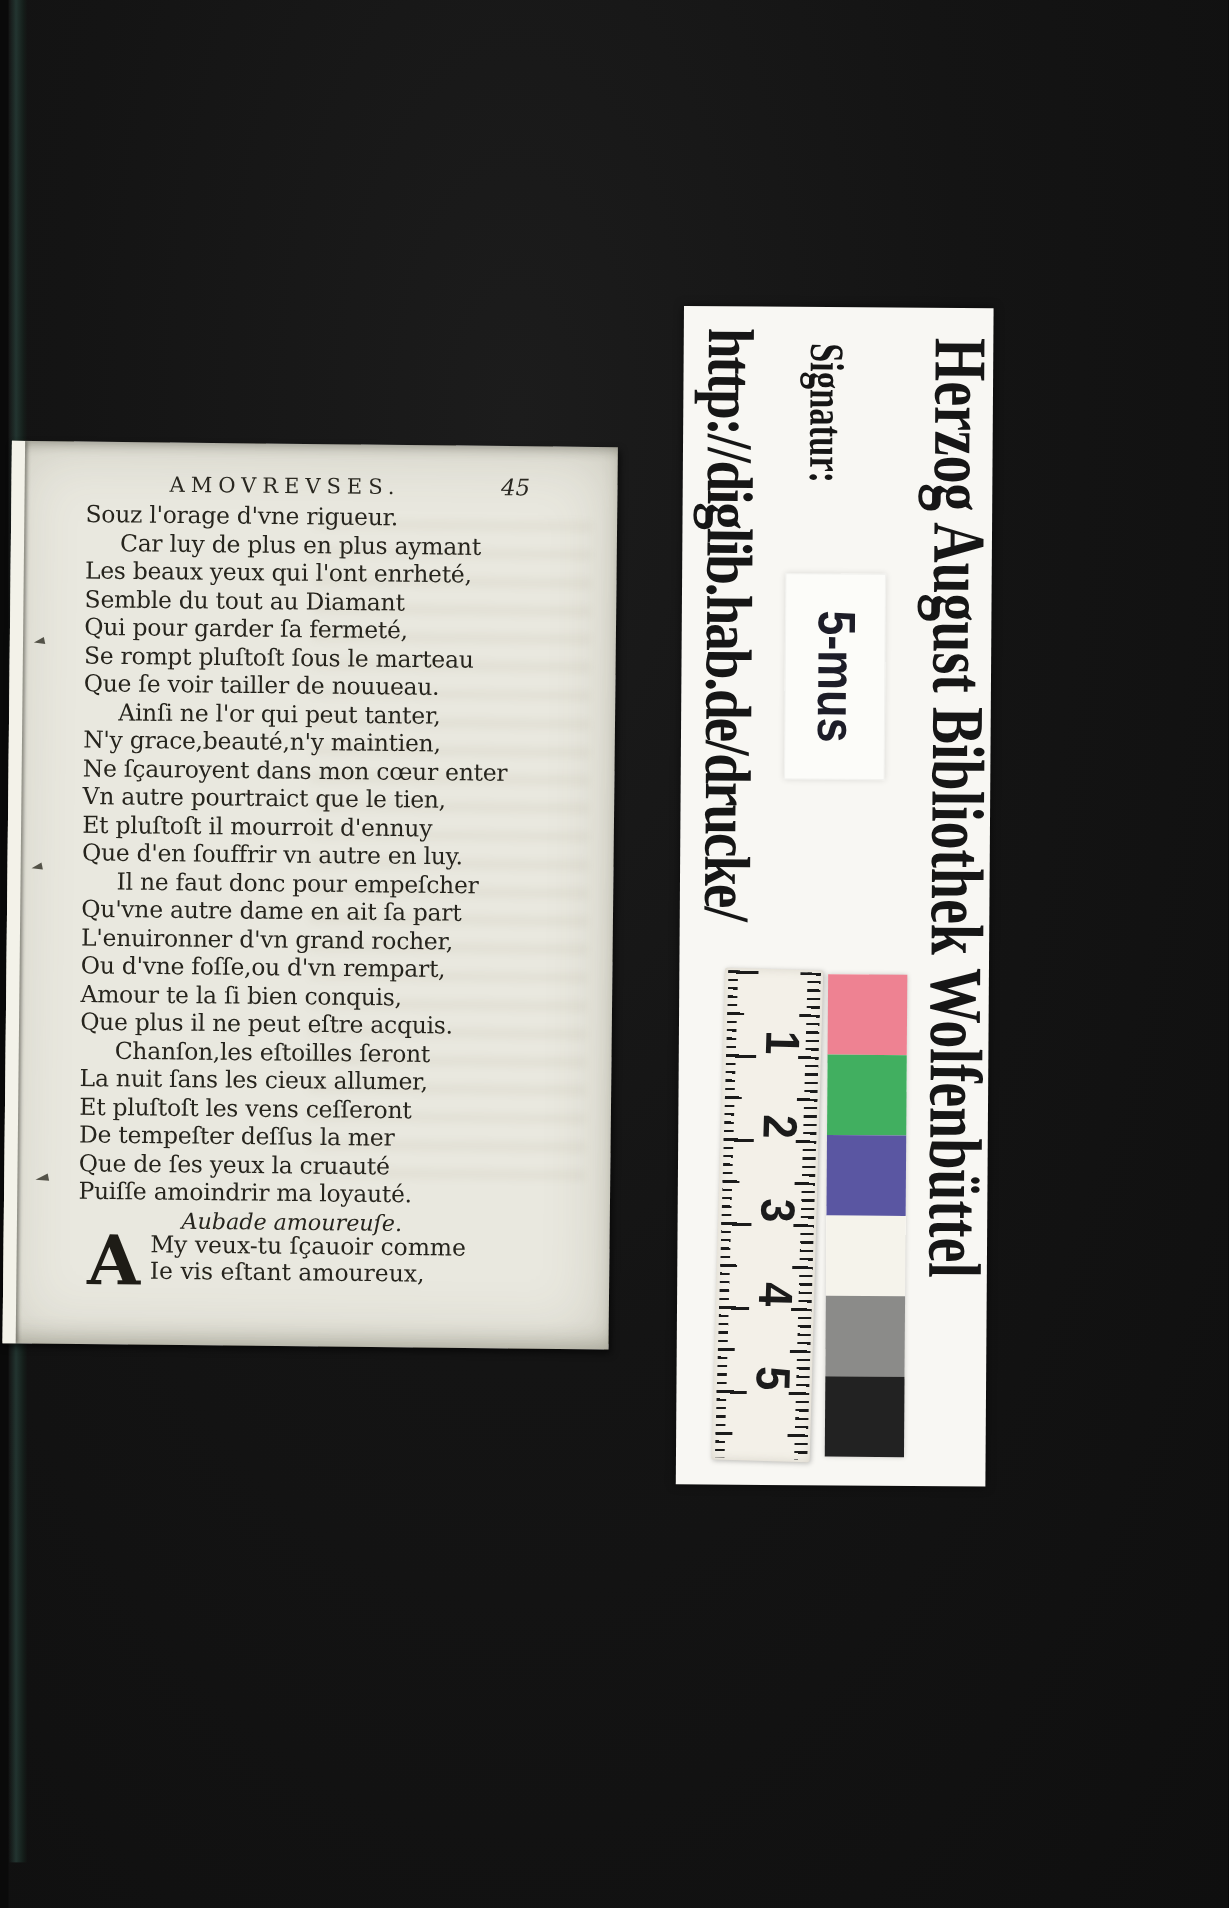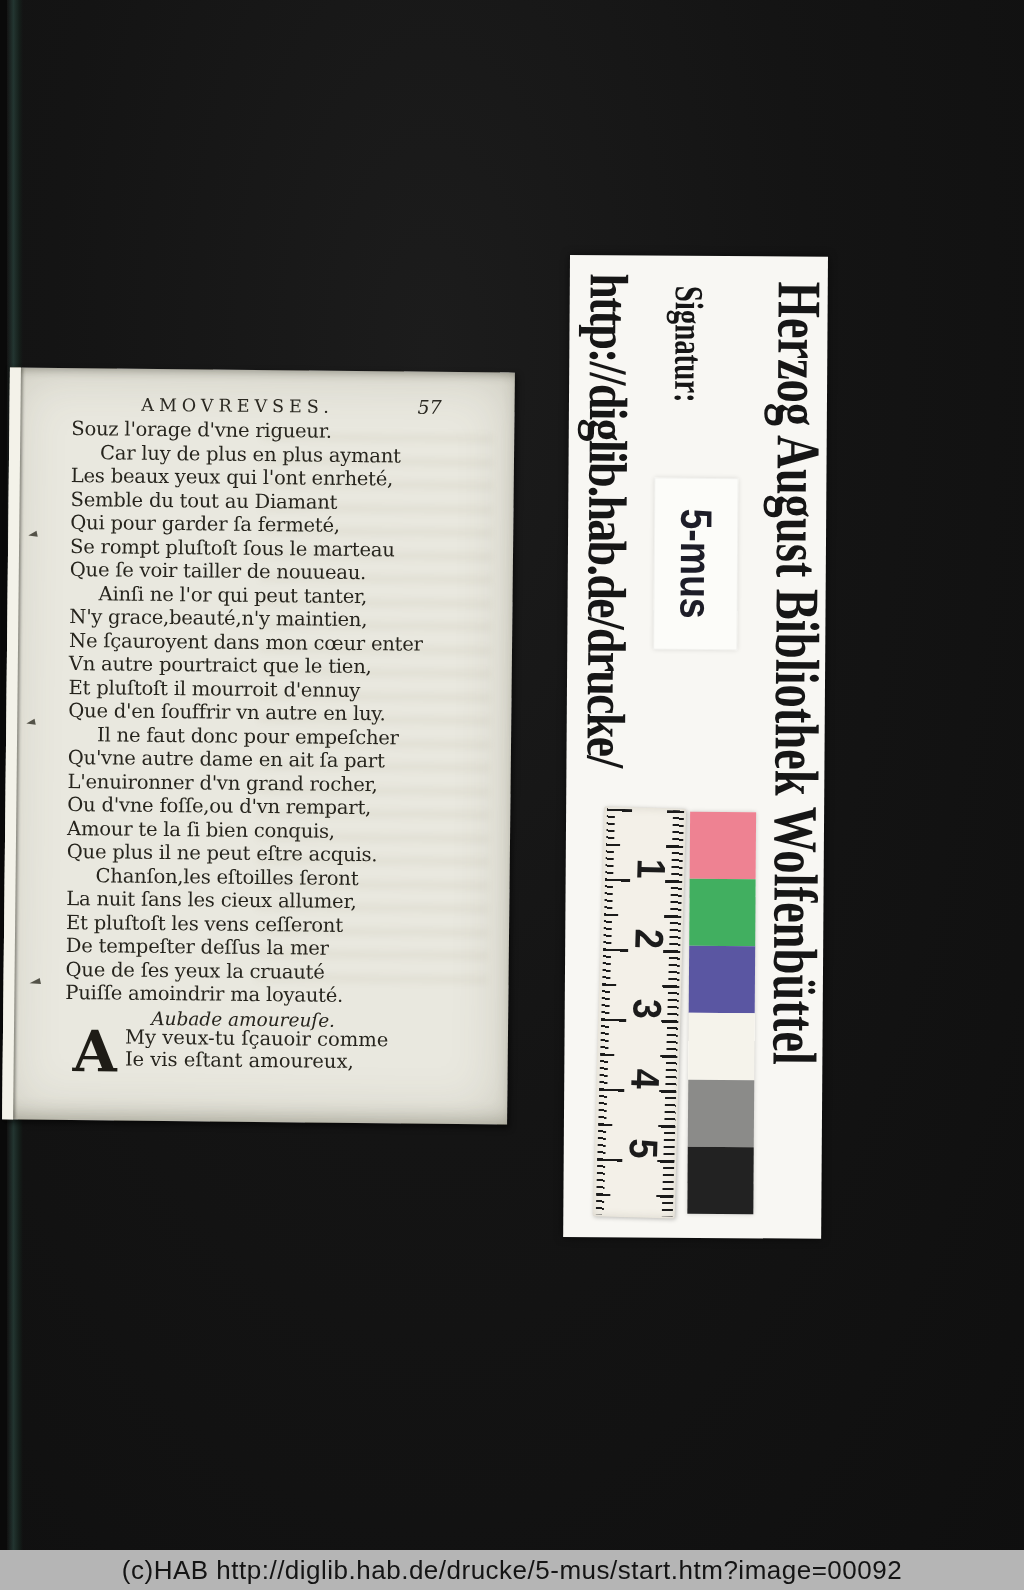--- a/index.html
+++ b/index.html
@@ -134,21 +134,21 @@
 <div id="stage">
 
   <div class="scan-edge"></div>
   <div class="spine-band"></div>
 
   <div class="page">
     <div class="page-edge-strip"></div>
     <div class="ghost"></div>
 
     <div class="running-header">AMOVREVSES.</div>
-    <div class="page-number">57</div>
+    <div class="page-number">45</div>
 
     <div class="poem" id="poem">
         <div class="line">Souz l'orage d'vne rigueur.</div>
         <div class="line indent">Car luy de plus en plus aymant</div>
         <div class="line">Les beaux yeux qui l'ont enrheté,</div>
         <div class="line">Semble du tout au Diamant</div>
         <div class="line">Qui pour garder ſa fermeté,</div>
         <div class="line">Se rompt pluſtoſt ſous le marteau</div>
         <div class="line">Que ſe voir tailler de nouueau.</div>
         <div class="line indent">Ainſi ne l'or qui peut tanter,</div>
@@ -210,17 +210,14 @@
     <div class="colorbar" id="colorbar">
         <div class="patch" style="background: rgb(238, 130, 146);"></div>
         <div class="patch" style="background: rgb(65, 175, 96);"></div>
         <div class="patch" style="background: rgb(90, 86, 162);"></div>
         <div class="patch" style="background: rgb(245, 243, 235);"></div>
         <div class="patch" style="background: rgb(139, 139, 137);"></div>
         <div class="patch" style="background: rgb(34, 34, 34);"></div>
       </div>
   </div>
 
-  <div class="footer-bar">
-    <div class="footer-caption">(c)HAB http://diglib.hab.de/drucke/5-mus/start.htm?image=00092</div>
-  </div>
 
 </div>
 
 </body></html>

